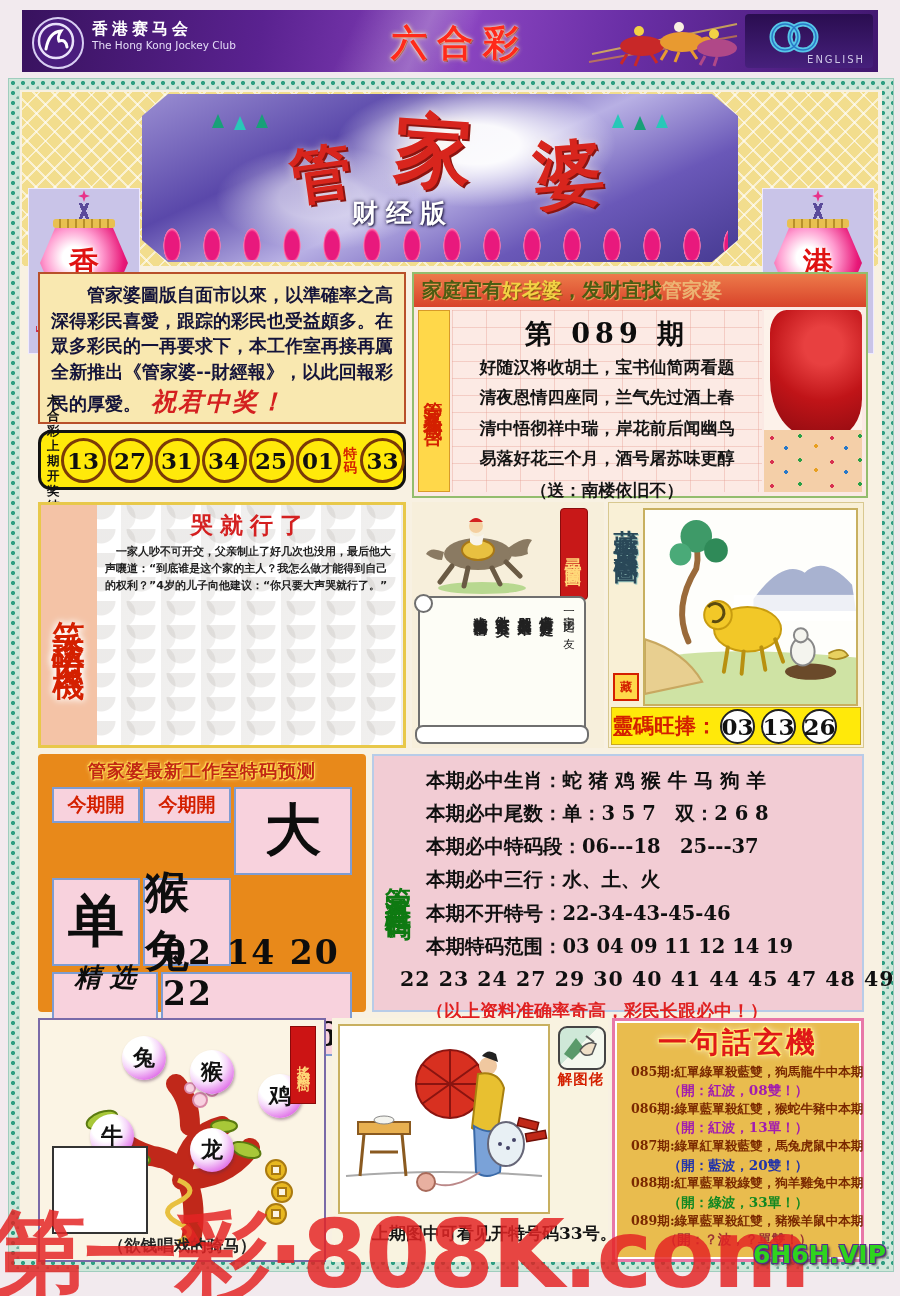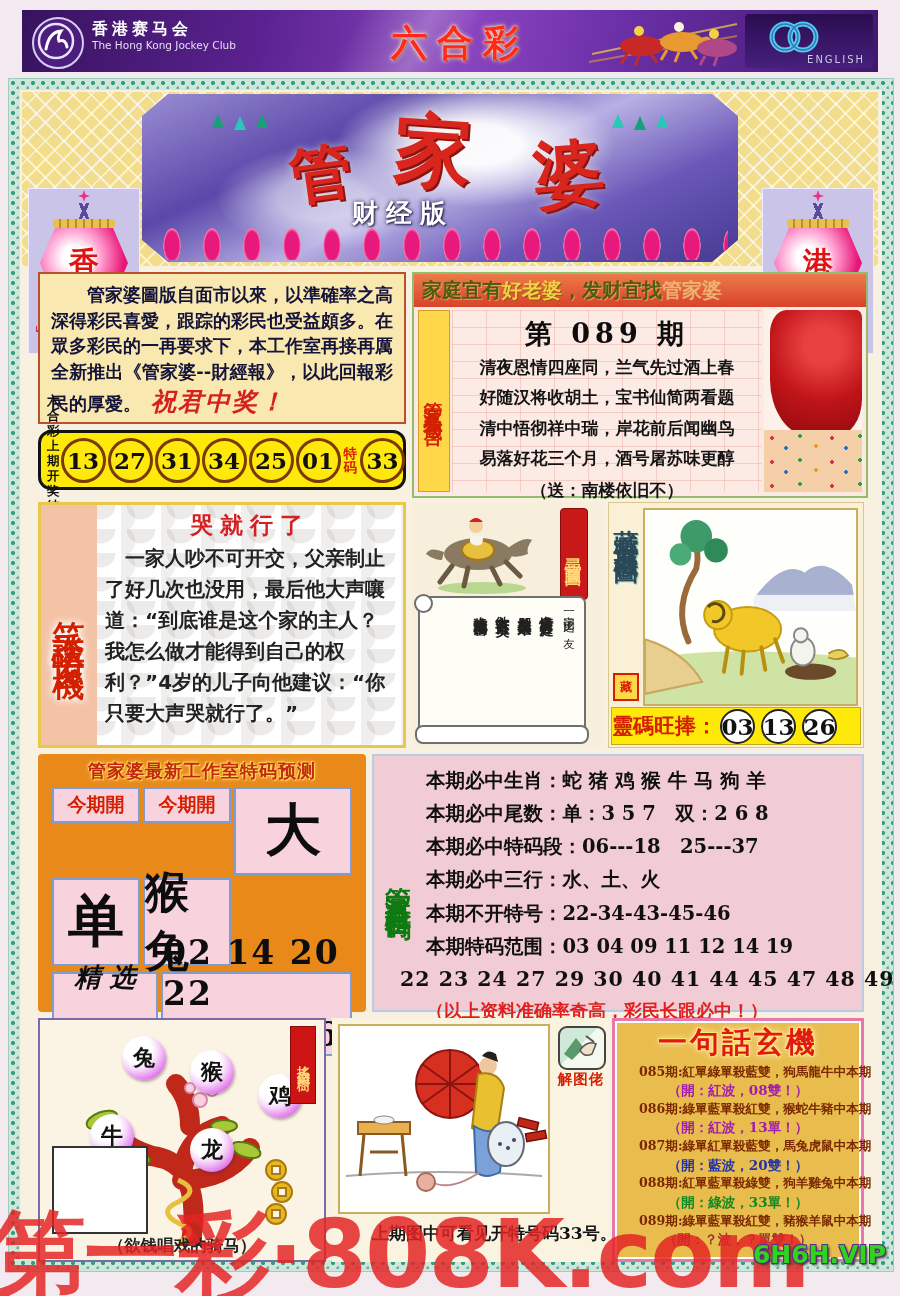--- a/index.html
+++ b/index.html
@@ -118,21 +118,21 @@
   .joke{left:38px;top:502px;width:368px;height:246px;background:#fff;border:3px solid #e8c84a;box-sizing:border-box;
     background-image:radial-gradient(circle at 20px 0,rgba(110,100,90,.13) 14px,transparent 15px),
                      radial-gradient(circle at 0 12px,rgba(110,100,90,.10) 14px,transparent 15px);
     background-size:40px 24px;}
   .joke-side{position:absolute;left:0;top:0;bottom:0;width:56px;background:#f4c3a6;
     display:flex;align-items:center;justify-content:center;}
   .joke-side span{font-size:32px;font-weight:bold;color:#d42000;letter-spacing:12px;
     text-shadow:0 0 6px #fff,0 0 10px #fff;}
   .joke-title{position:absolute;left:56px;right:0;top:5px;text-align:center;font-size:23px;
     font-weight:bold;color:#d42020;letter-spacing:7px;}
-  .joke-body{position:absolute;left:64px;right:8px;top:38px;font-size:20px;font-weight:bold;
+  .joke-body{position:absolute;left:64px;right:8px;top:38px;font-size:11px;font-weight:bold;
     color:#222;line-height:1.55;text-indent:1em;}
 
   
   .midcol{left:412px;top:502px;width:192px;height:246px;background:#f7efdb;}
   .xun-label{position:absolute;left:148px;top:6px;width:26px;height:90px;background:#c81818;
     border:1px solid #8a0d0d;border-radius:4px;display:flex;align-items:center;justify-content:center;}
   .xun-label span{font-size:17px;font-weight:bold;color:#ffd878;letter-spacing:6px;}
   .scroll{position:absolute;left:6px;top:94px;width:168px;height:146px;background:#fdfdf6;
     border:2px solid #6f6f6f;border-radius:7px;box-sizing:border-box;}
   .scroll-roll{position:absolute;left:-5px;right:-5px;bottom:-4px;height:15px;background:#fff;
@@ -209,21 +209,21 @@
     border:2px solid #c8b060;box-sizing:border-box;}
   .decode-icon{position:absolute;left:226px;top:8px;width:44px;height:40px;border:2px solid #444;
     border-radius:9px;background:linear-gradient(135deg,#cfe8d8 0 45%,#f4f8ee 45%);overflow:hidden;}
   .decode-label{position:absolute;left:222px;top:52px;width:54px;text-align:center;font-size:14.5px;
     font-weight:bold;color:#d42000;letter-spacing:1px;}
   .decode-cap{position:absolute;left:4px;top:204px;font-family:"DejaVu Serif",serif;font-size:17px;
     font-weight:bold;color:#141414;white-space:nowrap;margin-left:36px;}
 
   
   .oneline{left:612px;top:1018px;width:252px;height:244px;background:#e9bc4e;border:3px solid #e878a8;
-    box-shadow:inset 0 0 0 2px #fff;box-sizing:border-box;padding:2px 24px;}
+    box-shadow:inset 0 0 0 2px #fff;box-sizing:border-box;padding:2px 16px;}
   .ol-title{text-align:center;font-family:"DejaVu Serif",serif;font-size:29px;font-weight:bold;
     color:#e01818;letter-spacing:3px;
     text-shadow:1px 1px 0 #ffe870,-1px -1px 0 #ffe870,1px -1px 0 #ffe870,-1px 1px 0 #ffe870,0 0 7px #fff;}
   .ol-line{font-family:"DejaVu Serif",serif;font-size:12.6px;font-weight:bold;color:#7a2800;
     white-space:nowrap;line-height:1.45;}
   .ol-res{font-family:"DejaVu Serif",serif;font-size:13.5px;font-weight:bold;text-align:center;line-height:1.4;}
   .wave-red{color:#a21caf;} .wave-blue{color:#2233aa;} .wave-green{color:#118822;} .wave-dark{color:#993333;}
 
   
   .wm-main{left:-8px;top:1192px;font-size:94px;font-weight:bold;color:rgba(228,36,36,.84);
@@ -347,22 +347,22 @@
     <div class="num-circle">33</div>
   </div>
 
   <div class="abs issue">
     <div class="issue-banner"><span class="bp-dark">家庭宜有</span><span class="bp-gold">好老婆</span><span class="bp-dark">，发财宜找</span><span class="bp-faint">管家婆</span></div>
     <div class="issue-side">
       <span class="vtext">管家婆八句箴言</span>
     </div>
     <div class="issue-body">
       <div class="issue-no">第 089 期</div>
+      <div class="poem-line">好随汉将收胡土，宝书仙简两看题</div>
       <div class="poem-line">清夜恩情四座同，兰气先过酒上春</div>
-      <div class="poem-line">好随汉将收胡土，宝书仙简两看题</div>
       <div class="poem-line">清中悟彻祥中瑞，岸花前后闻幽鸟</div>
       <div class="poem-line">易落好花三个月，酒号屠苏味更醇</div>
       <div class="gift">（送：南楼依旧不）</div>
     </div>
     <div class="fabric">
       <div class="fabric-cloth"></div>
       <div class="fabric-base"></div>
     </div>
   </div>
 

